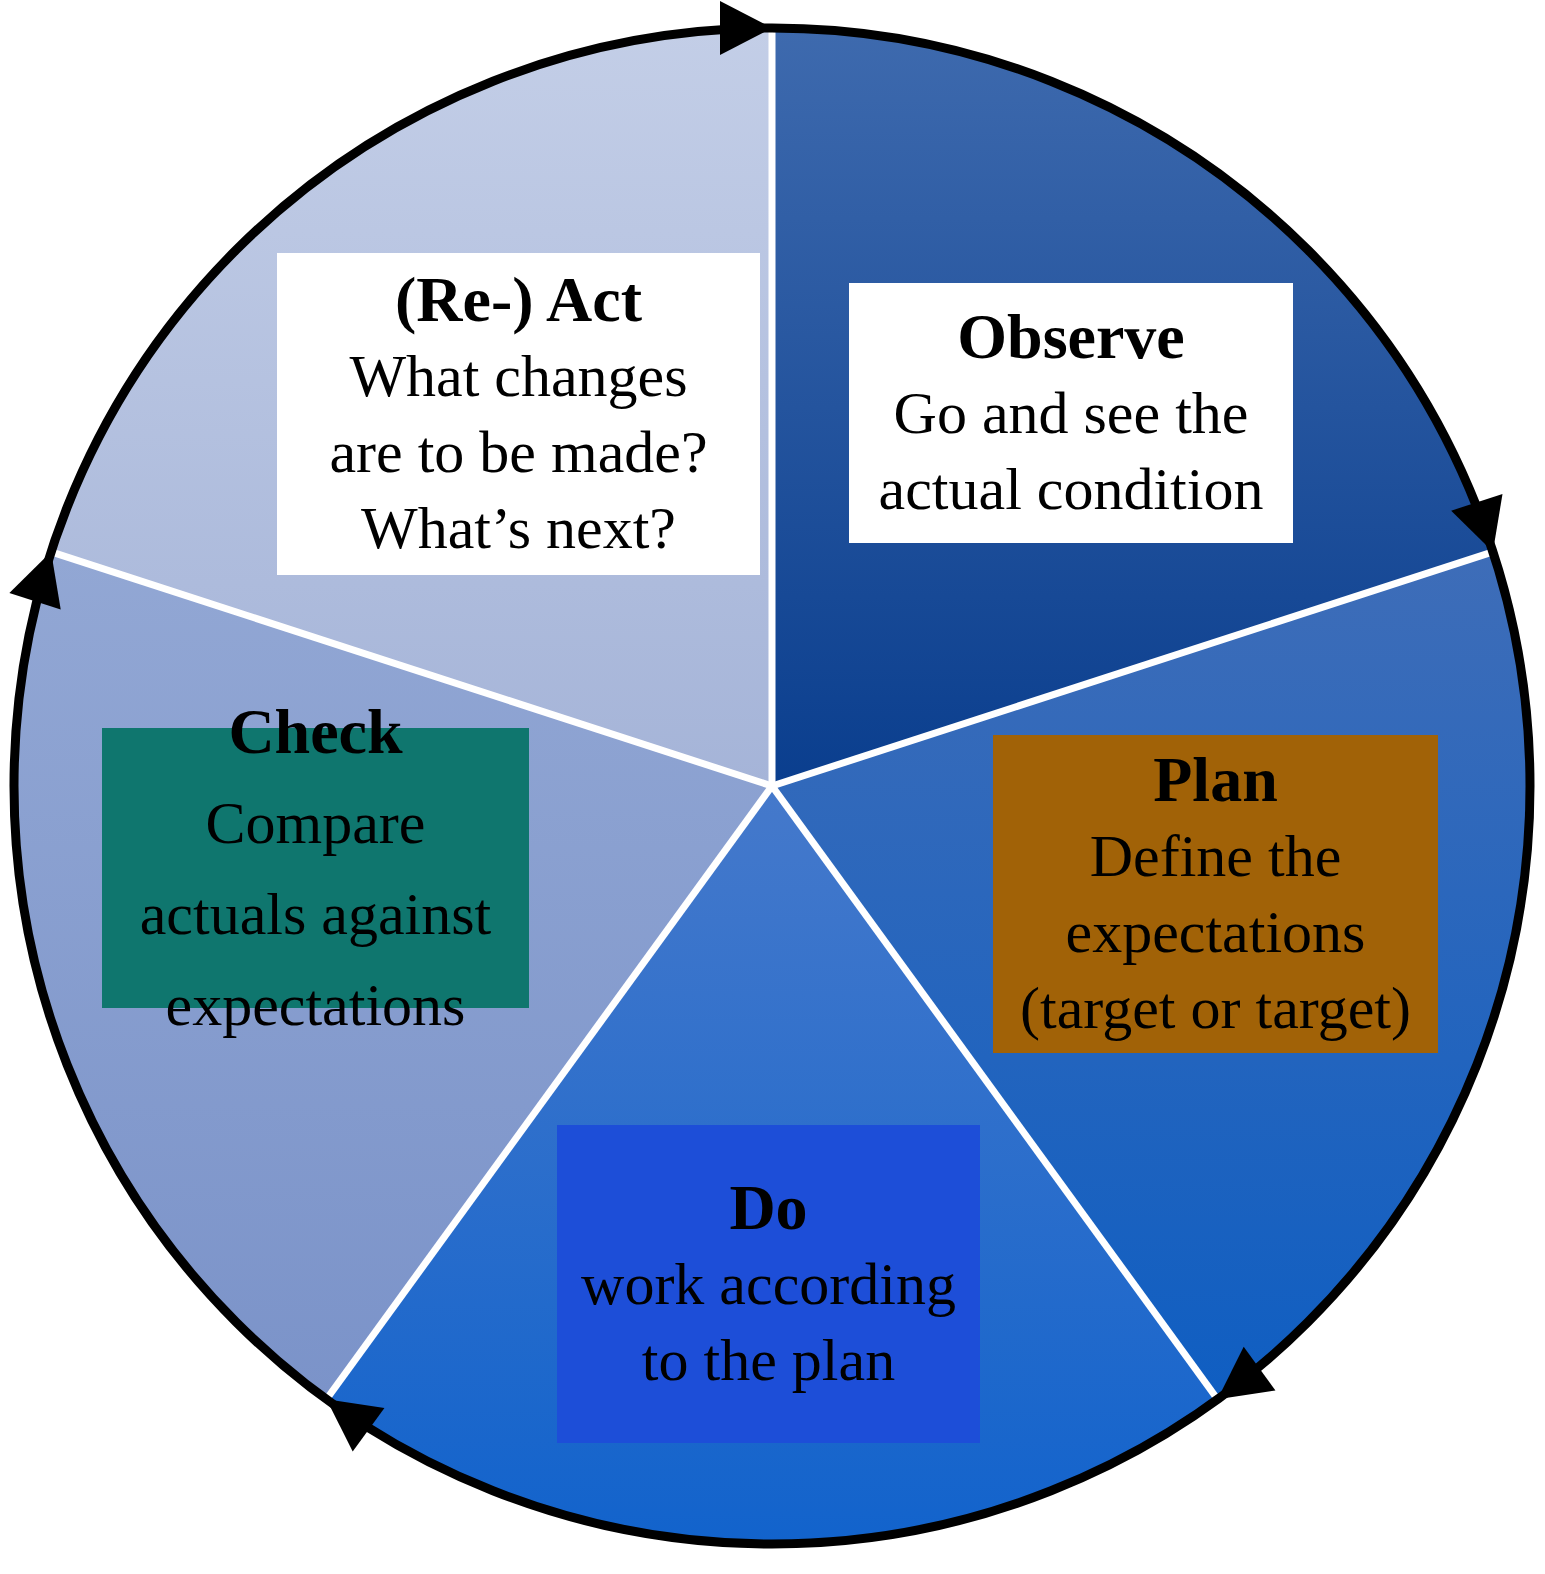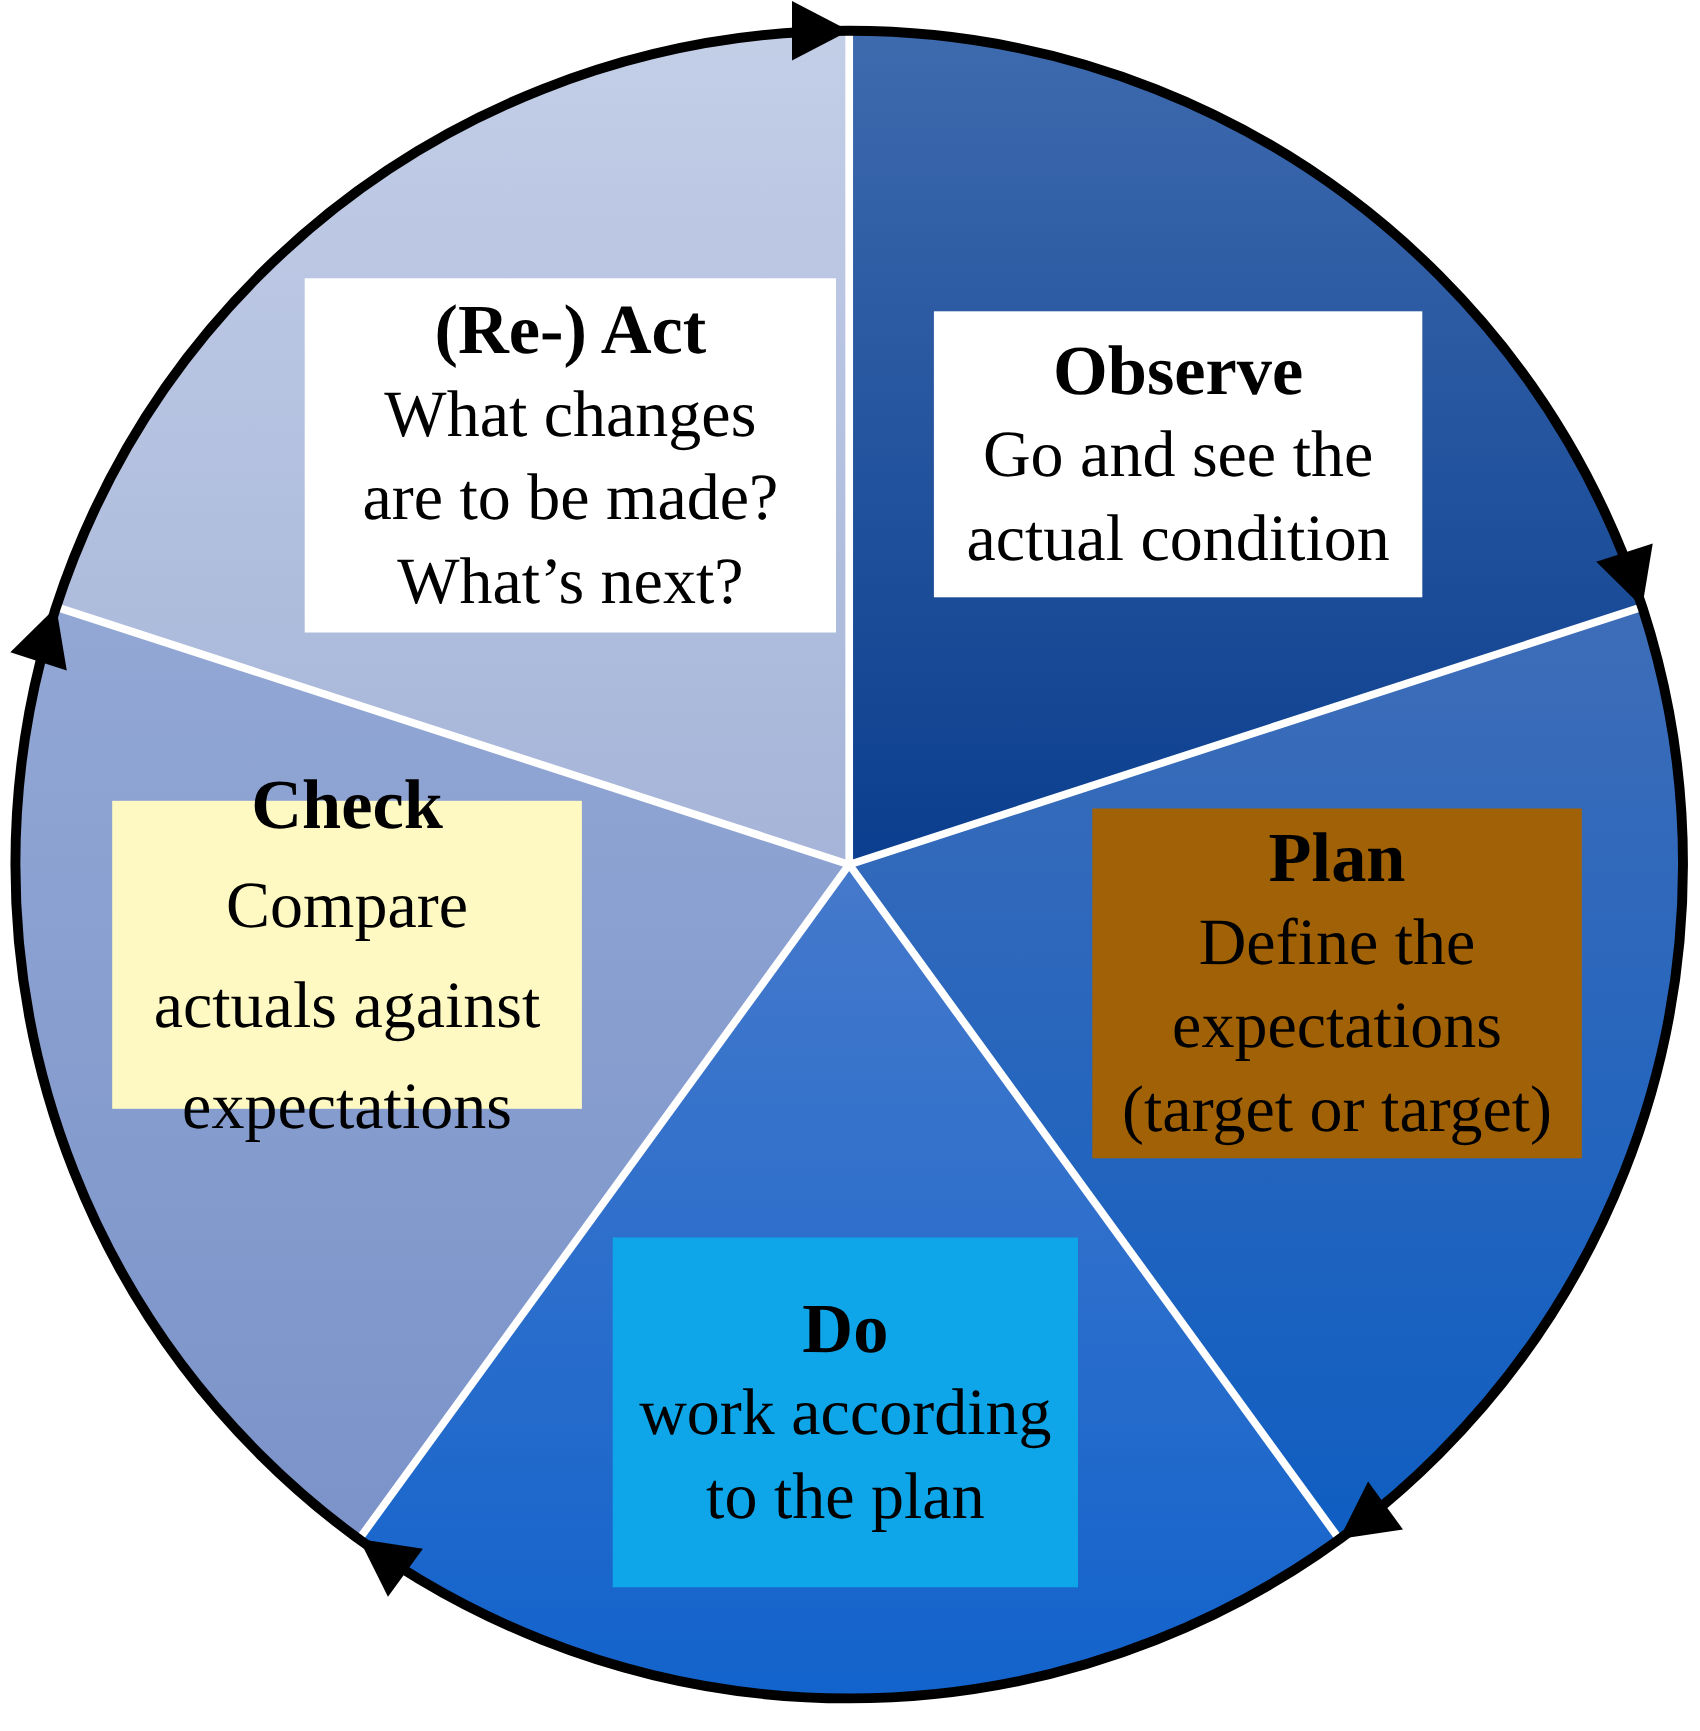--- a/index.html
+++ b/index.html
@@ -105,27 +105,27 @@
     <div class="seg-line">actual condition</div>
   </div>
 
   <div class="label-box" style="left: 993px; top: 735px; width: 445px; height: 318px; background: #a16207; color: rgb(0, 0, 0);">
     <div class="seg-title">Plan</div>
     <div class="seg-line">Define the</div>
     <div class="seg-line">expectations</div>
     <div class="seg-line">(target or target)</div>
   </div>
 
-  <div class="label-box" style="left: 557px; top: 1125px; width: 423px; height: 318px; background: #0ea5e9; color: rgb(0, 0, 0);">
+  <div class="label-box" style="left: 557px; top: 1125px; width: 423px; height: 318px; background: #1d4ed8; color: rgb(0, 0, 0);">
     <div class="seg-title">Do</div>
     <div class="seg-line">work according</div>
     <div class="seg-line">to the plan</div>
   </div>
 
-  <div class="label-box" style="left: 102px; top: 728px; width: 427px; height: 280px; background: #fef9c3; color: rgb(0, 0, 0); gap: 15px;">
+  <div class="label-box" style="left: 102px; top: 728px; width: 427px; height: 280px; background: #0f766e; color: rgb(0, 0, 0); gap: 15px;">
     <div class="seg-title">Check</div>
     <div class="seg-line">Compare</div>
     <div class="seg-line">actuals against</div>
     <div class="seg-line">expectations</div>
   </div>
 
   <div class="label-box" style="left: 277px; top: 253px; width: 483px; height: 322px; background: rgb(255, 255, 255); color: rgb(0, 0, 0);">
     <div class="seg-title">(Re-) Act</div>
     <div class="seg-line">What changes</div>
     <div class="seg-line">are to be made?</div>

